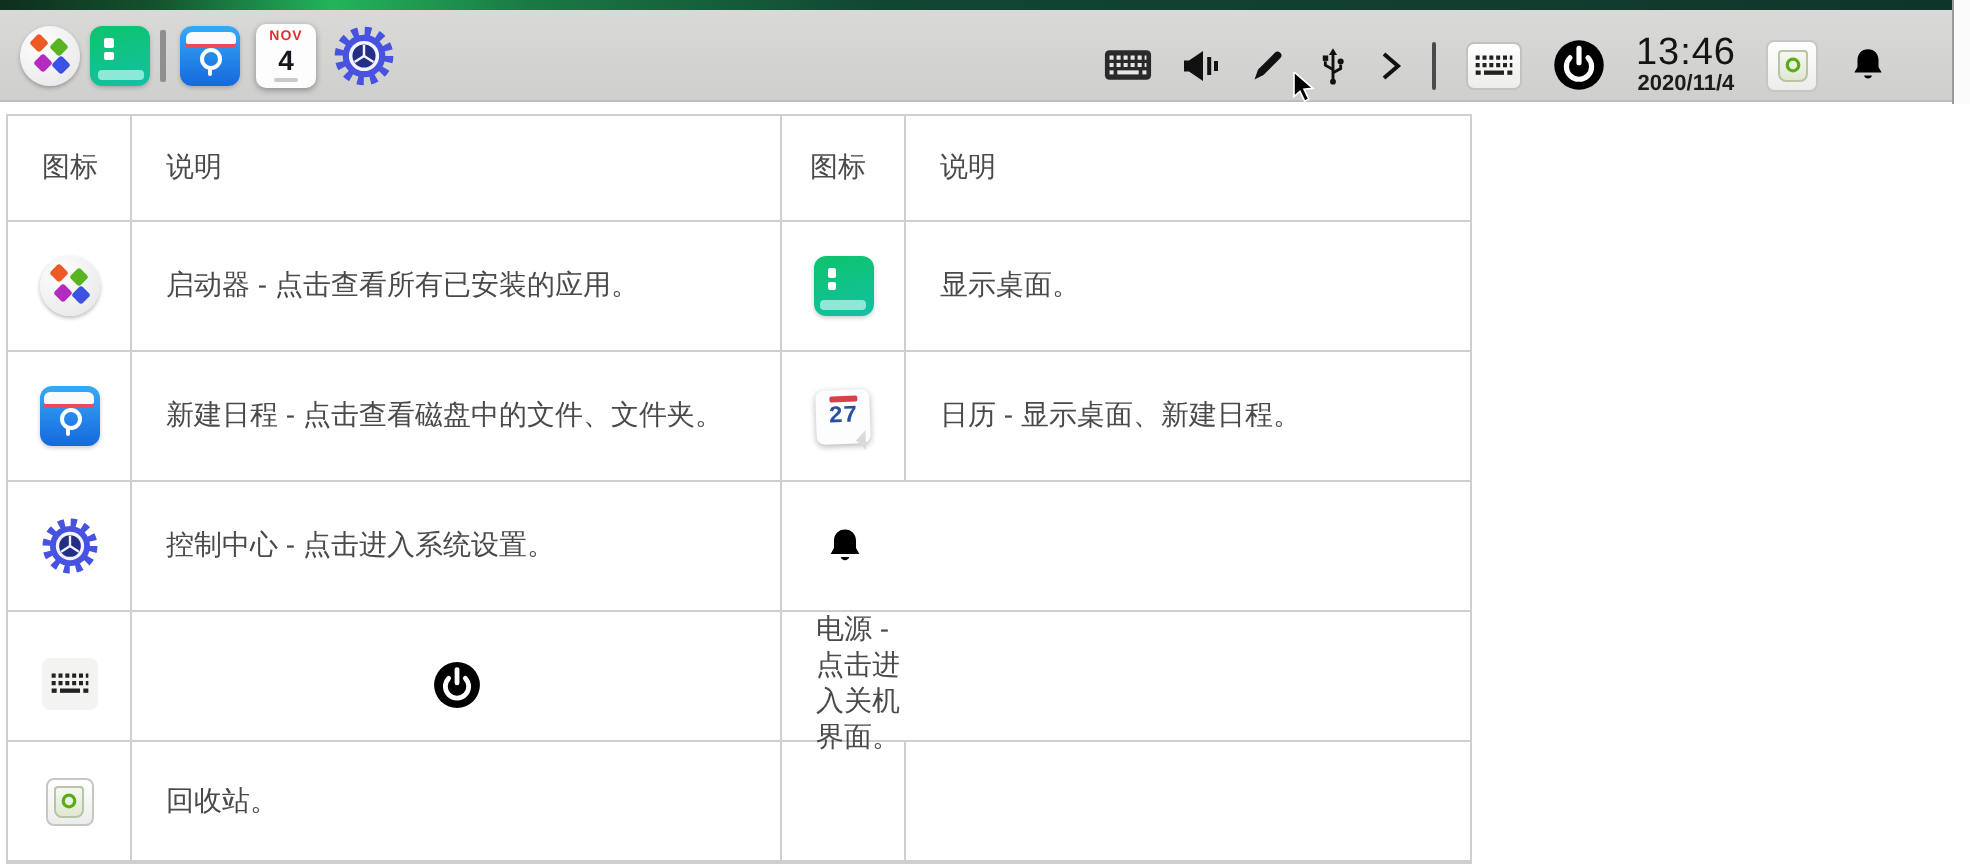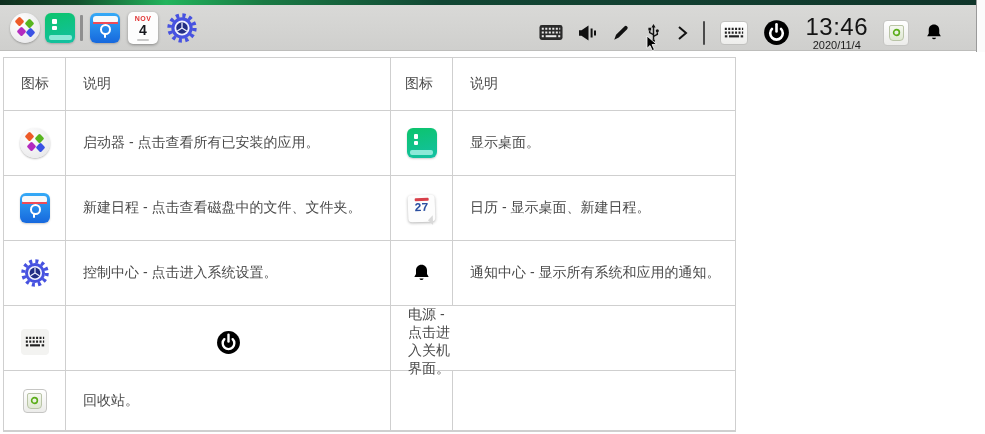--- a/index.html
+++ b/index.html
@@ -62,22 +62,22 @@
   
   .tray{position:absolute;top:5px;right:32px;height:45px;display:flex;align-items:center;gap:15px;}
   .tray-sep{width:2px;height:24px;background:#4a4a4a;border-radius:1px;}
   .kb-btn{width:28px;height:24px;border-radius:4px;background:linear-gradient(#ffffff,#ededeb);
     border:1px solid #c2c2c0;display:flex;align-items:center;justify-content:center;box-sizing:border-box;}
   .trash-btn{width:26px;height:26px;border-radius:4px;background:linear-gradient(#ffffff,#ececea);
     border:1px solid #c6c6c4;display:flex;align-items:center;justify-content:center;box-sizing:border-box;}
   .bin{width:13px;height:14px;background:linear-gradient(#f5f8f0,#dfe8d2);border:1px solid #b9c4a6;
     border-radius:2px 2px 4px 4px;display:flex;align-items:center;justify-content:center;}
   .clock{display:flex;flex-direction:column;align-items:center;line-height:1;}
-  .clock .time{font-size:24px;color:#141414;letter-spacing:.5px;}
-  .clock .date{font-size:11px;color:#1c1c1c;margin-top:1px;}
+  .clock .time{font-size:19px;color:#141414;letter-spacing:.5px;}
+  .clock .date{font-size:11px;color:#1c1c1c;margin-top:1px;font-weight:bold;}
   .cursor{position:absolute;left:646px;top:36px;}
   
   .doc-table{position:absolute;top:57px;left:3px;width:731px;background:#fff;
     border:1px solid #cfcfcf;color:#4a4a4a;font-size:14px;}
   .t-row{display:grid;grid-template-columns:62px 325px 62px 282px;border-bottom:1px solid #cfcfcf;}
   .t-row:last-child{border-bottom:1px solid #cfcfcf;}
   .t-head{height:52px;}
   .t-body{height:64px;}
   .t-last{height:59px;}
   .cell{display:flex;align-items:center;border-right:1px solid #cfcfcf;box-sizing:border-box;}
@@ -280,21 +280,20 @@
         </g>
       </svg>
     </div>
     <div class="cell desc-cell">控制中心 - 点击进入系统设置。</div>
     <div class="cell icon-cell">
       <svg width="21" height="22" viewBox="0 0 24 24">
         <path d="M12 2.5 c-3.8 0 -6.3 2.8 -6.3 6.5 v4.2 L3.8 16.5 h16.4 L18.3 13.2 V9 c0-3.7-2.5-6.5-6.3-6.5 z" fill="#000"></path>
         <path d="M9.6 18.3 a2.5 2.5 0 0 0 4.8 0 z" fill="#000"></path>
       </svg>
     </div>
-    <div class="cell desc-cell">通知中心 - 显示所有系统和应用的通知。</div>
   </div>
 
   <div class="t-row t-body">
     <div class="cell icon-cell">
       <div class="kb-doc">
         <svg width="20" height="14" viewBox="0 0 24 16">
           <g stroke="#222" stroke-width="2.6">
             <line x1="1" y1="3" x2="23" y2="3" stroke-dasharray="2.4 1.7"></line>
             <line x1="1" y1="7.5" x2="23" y2="7.5" stroke-dasharray="2.4 1.7"></line>
             <line x1="1" y1="12" x2="4" y2="12"></line>

